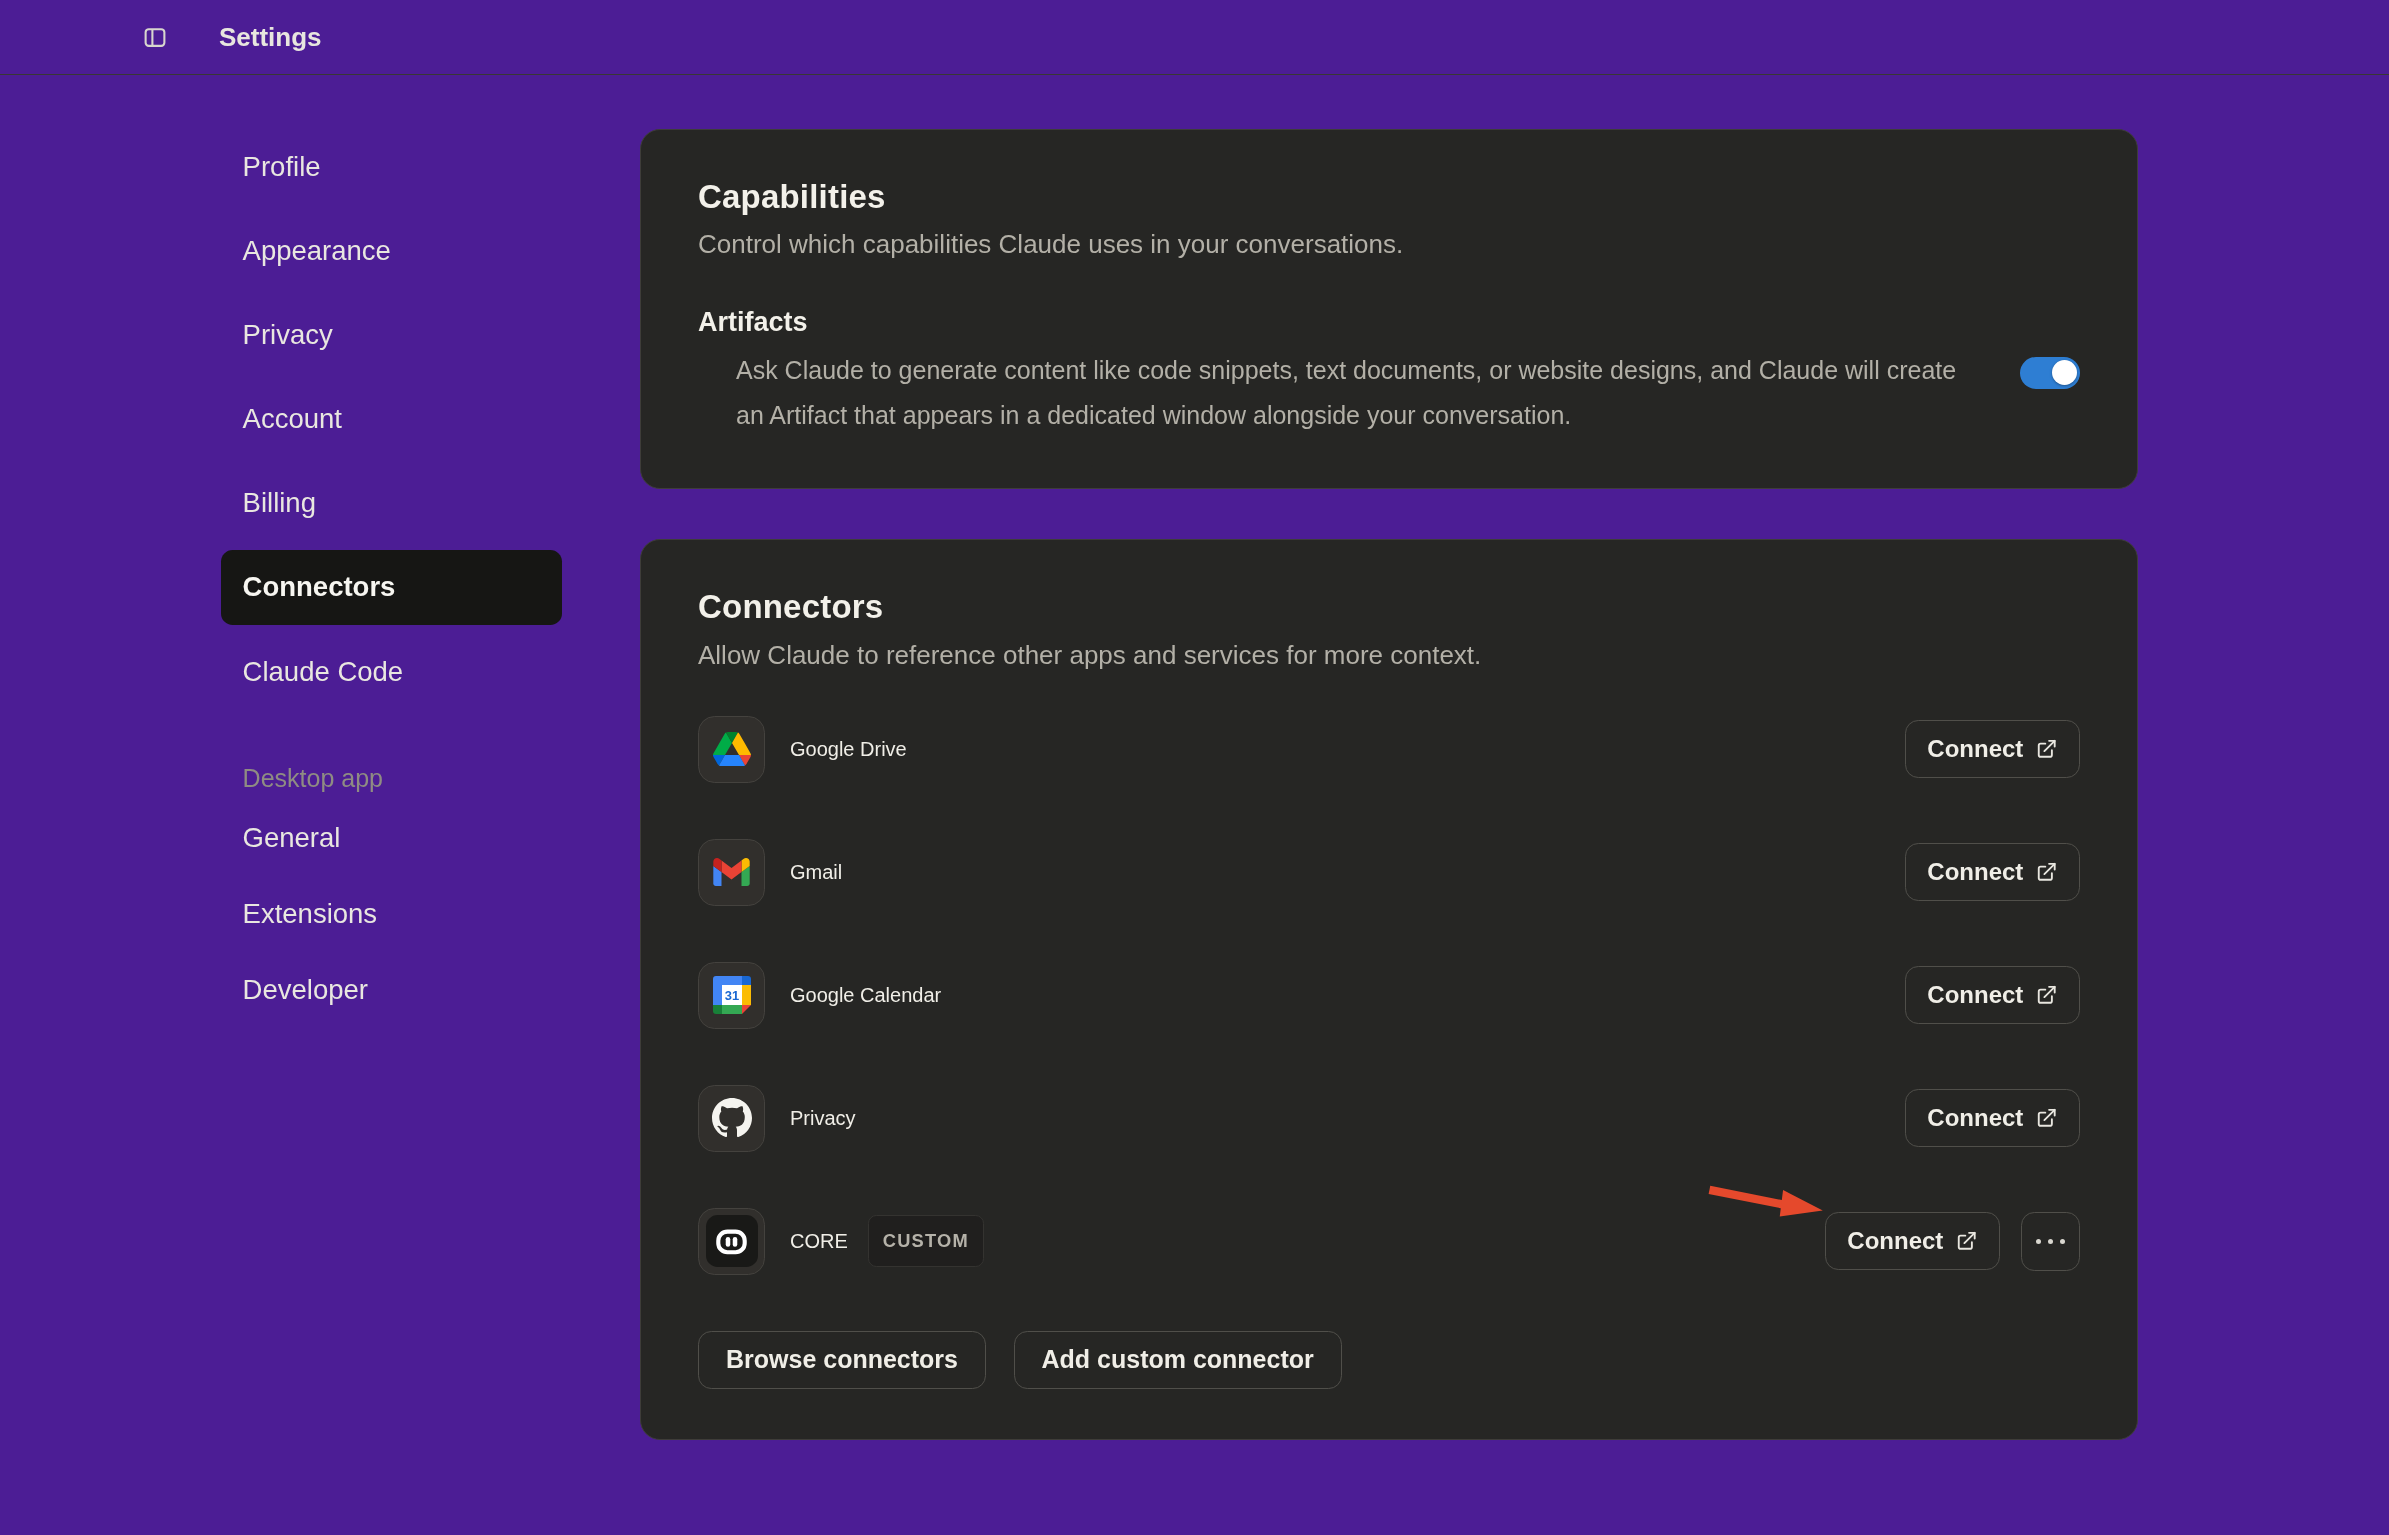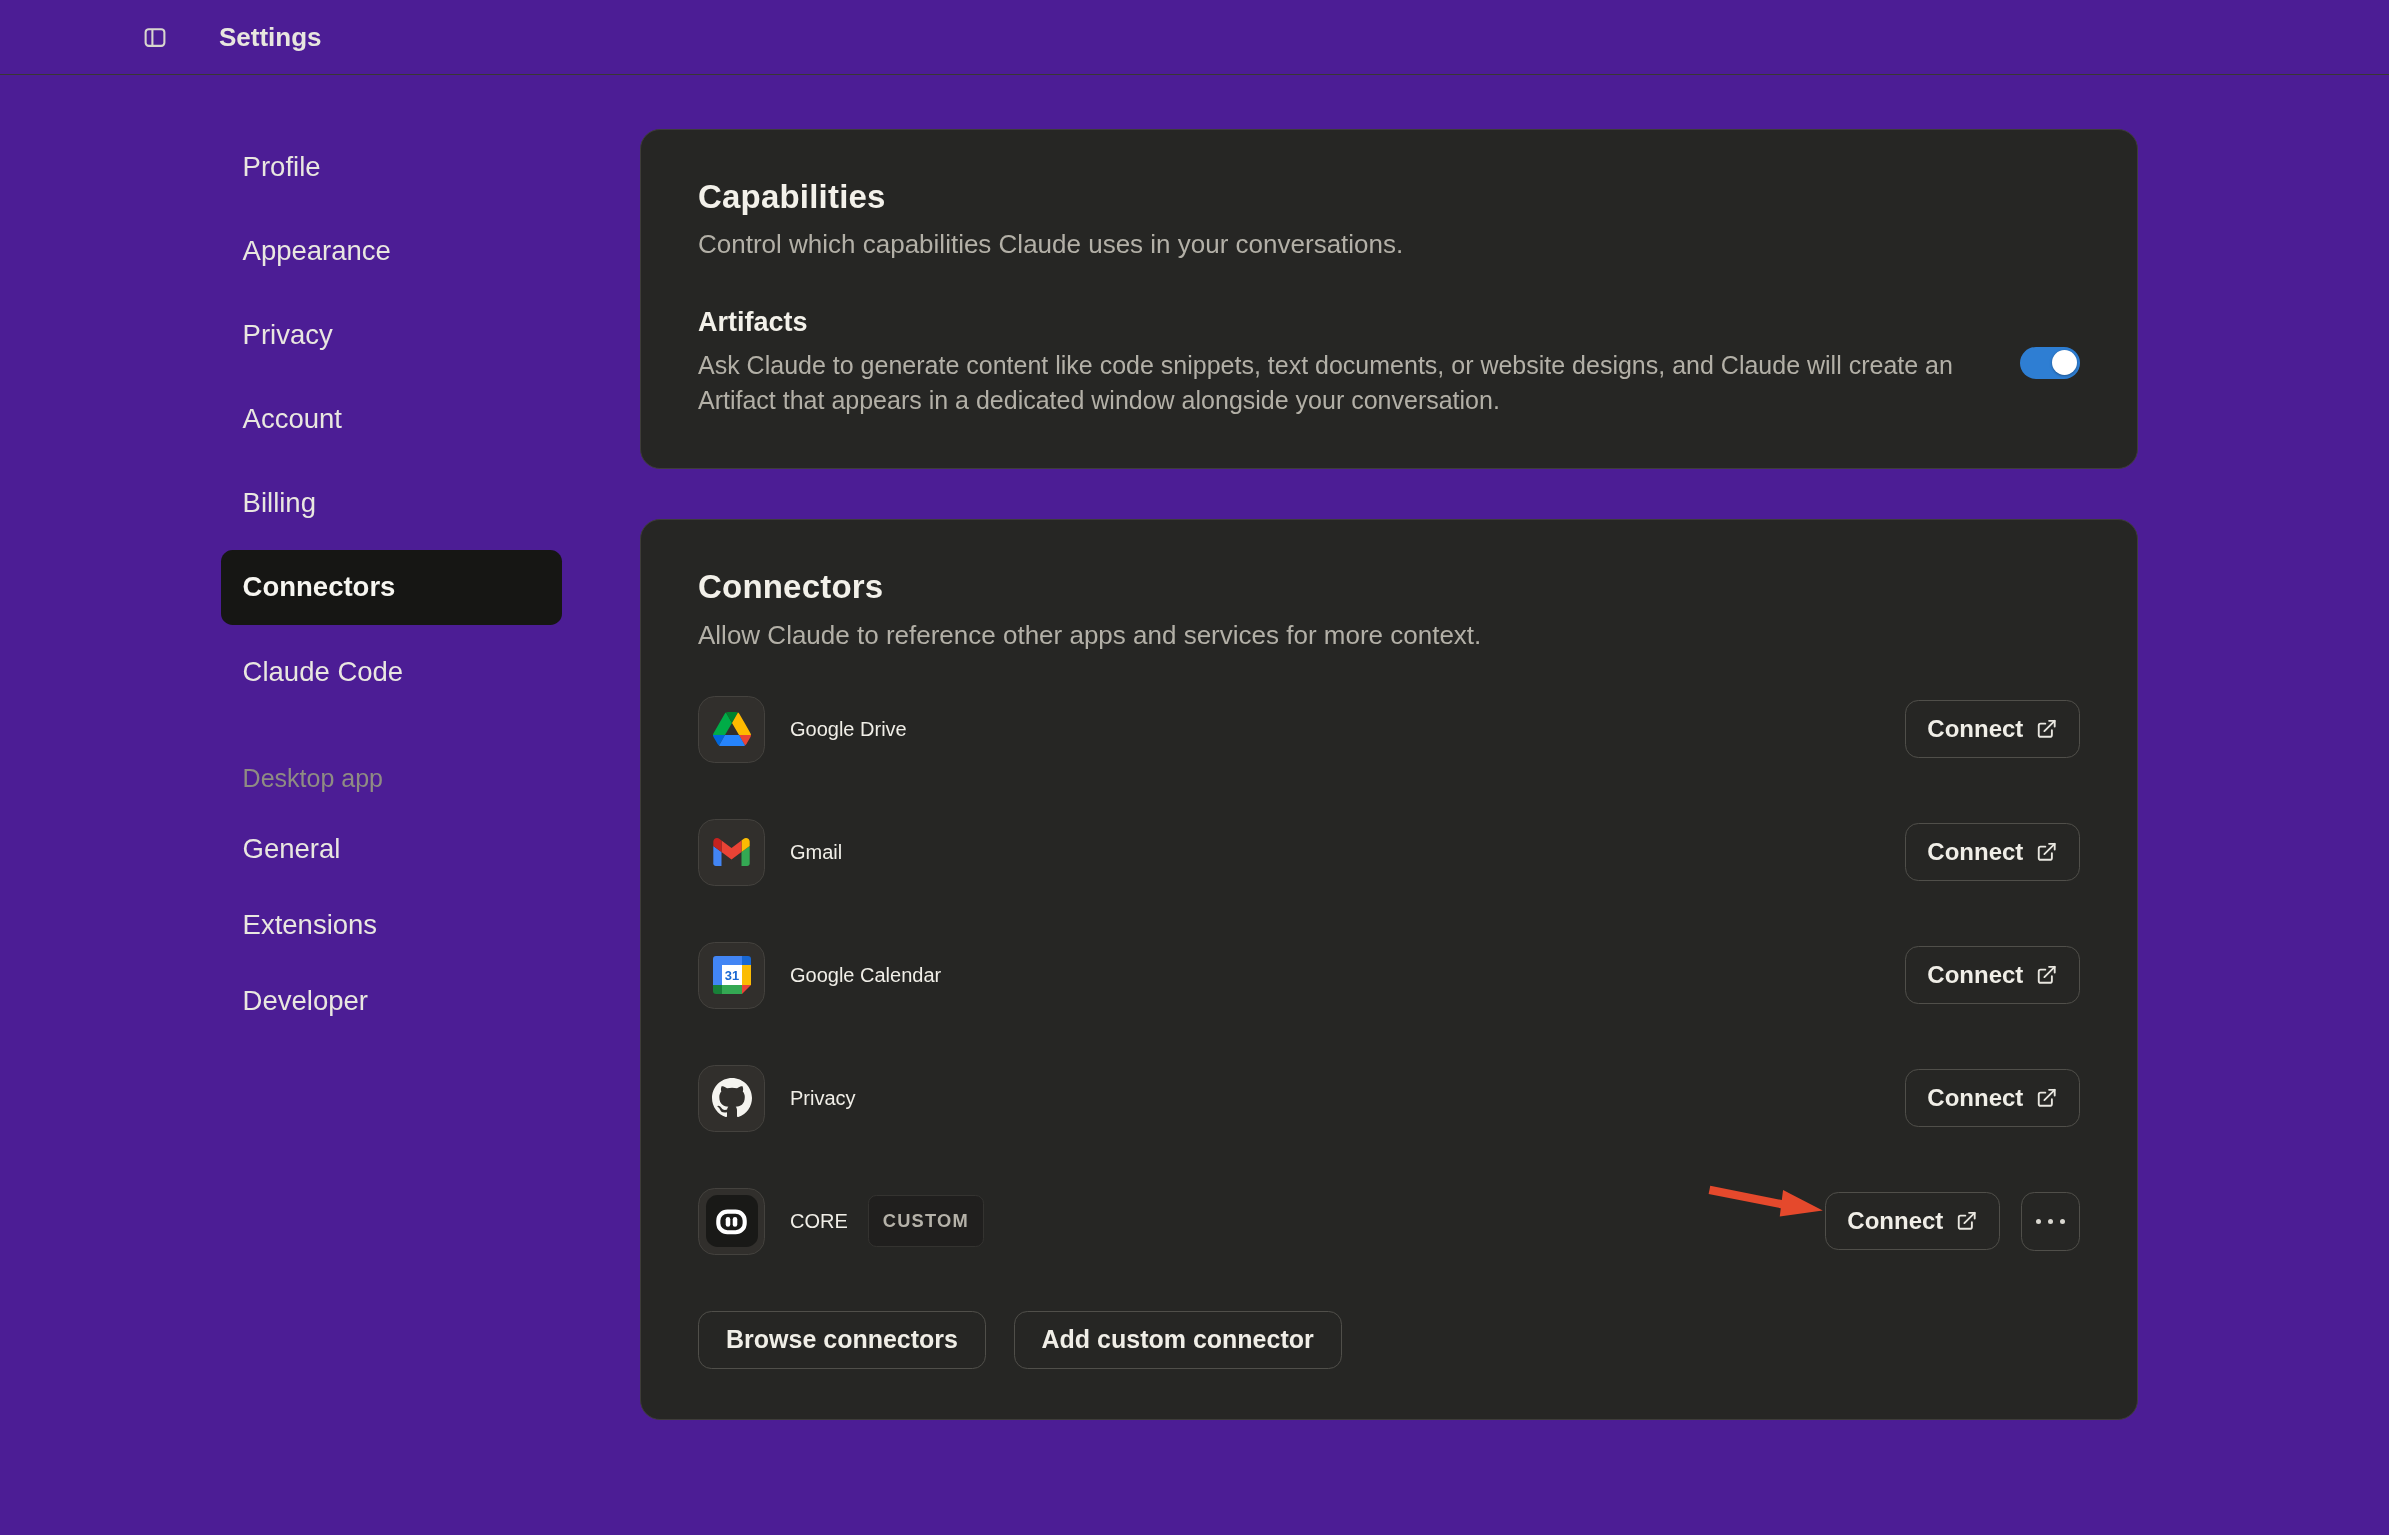--- a/index.html
+++ b/index.html
@@ -29,39 +29,39 @@
   .sidebar { width:341px; margin-left:221px; padding-top:54px; flex-shrink:0; }
   .nav-item {
     height:75px; margin-bottom:9.2px;
     display:flex; align-items:center;
     padding-left:21.6px; border-radius:11.6px;
     font-size:27.5px; color:#e9e7e0; cursor:pointer;
   }
   .nav-item.compact { height:67px; }
   .nav-item.active { background:#161614; color:#f7f6f1; font-weight:700; }
   .section-label {
-    margin-top:52px; margin-bottom:19px; height:35px;
+    margin-top:52px; margin-bottom:8px; height:35px;
     display:flex; align-items:center; padding-left:21.6px;
     font-size:25px; color:#8f8c83;
   }
   .main { margin-left:78px; width:1498px; padding-top:54px; }
   
   .card {
     border:0.8px solid #3e3d39;
     border-radius:20px;
     padding:48px 57px 50px 57px;
     background:#262624;
   }
   .card + .card { margin-top:50px; }
   .card-title { font-size:33px; font-weight:700; color:#f3f1ea; letter-spacing:0.2px; }
   .card-sub { font-size:26px; color:#b3b0a7; margin-top:13.3px; }
   
   .setting-row { display:flex; justify-content:space-between; align-items:center; margin-top:47px; }
   .setting-title { font-size:27px; font-weight:700; color:#f3f1ea; }
-  .setting-desc { font-size:25px; color:#b3b0a7; line-height:35px; margin-top:10px; max-width:1256px; }
+  .setting-desc { font-size:25px; color:#b3b0a7; line-height:45px; margin-top:10px; max-width:1256px;margin-left:38px; }
   .toggle {
     width:60px; height:32px; border-radius:16px;
     background:#2e7ed3; position:relative; flex-shrink:0; cursor:pointer;
     margin-left:50px;
   }
   .toggle .knob {
     width:25px; height:25px; border-radius:50%;
     background:#ffffff; position:absolute; right:3.3px; top:3.3px;
     box-shadow:0 0.8px 2.5px rgba(0,0,0,.35);
   }

